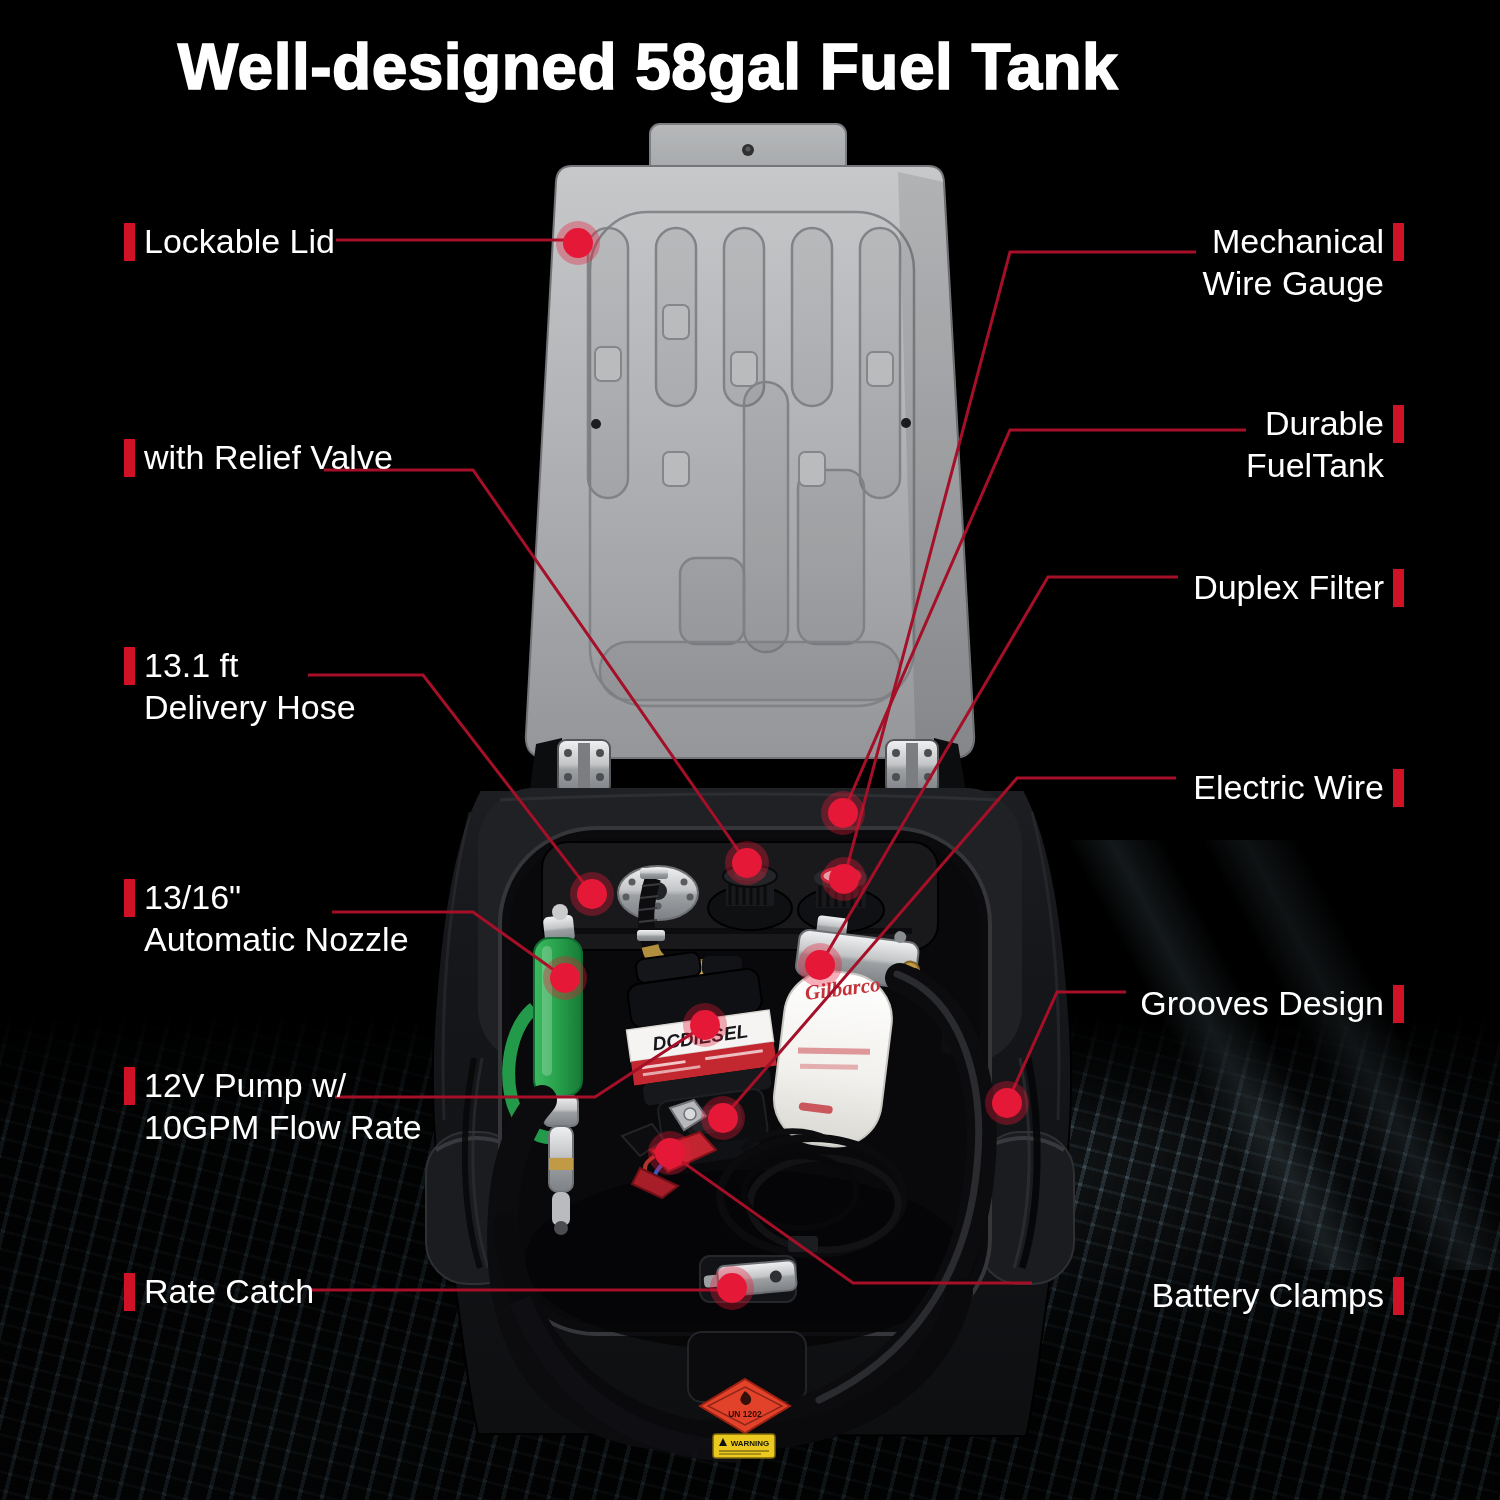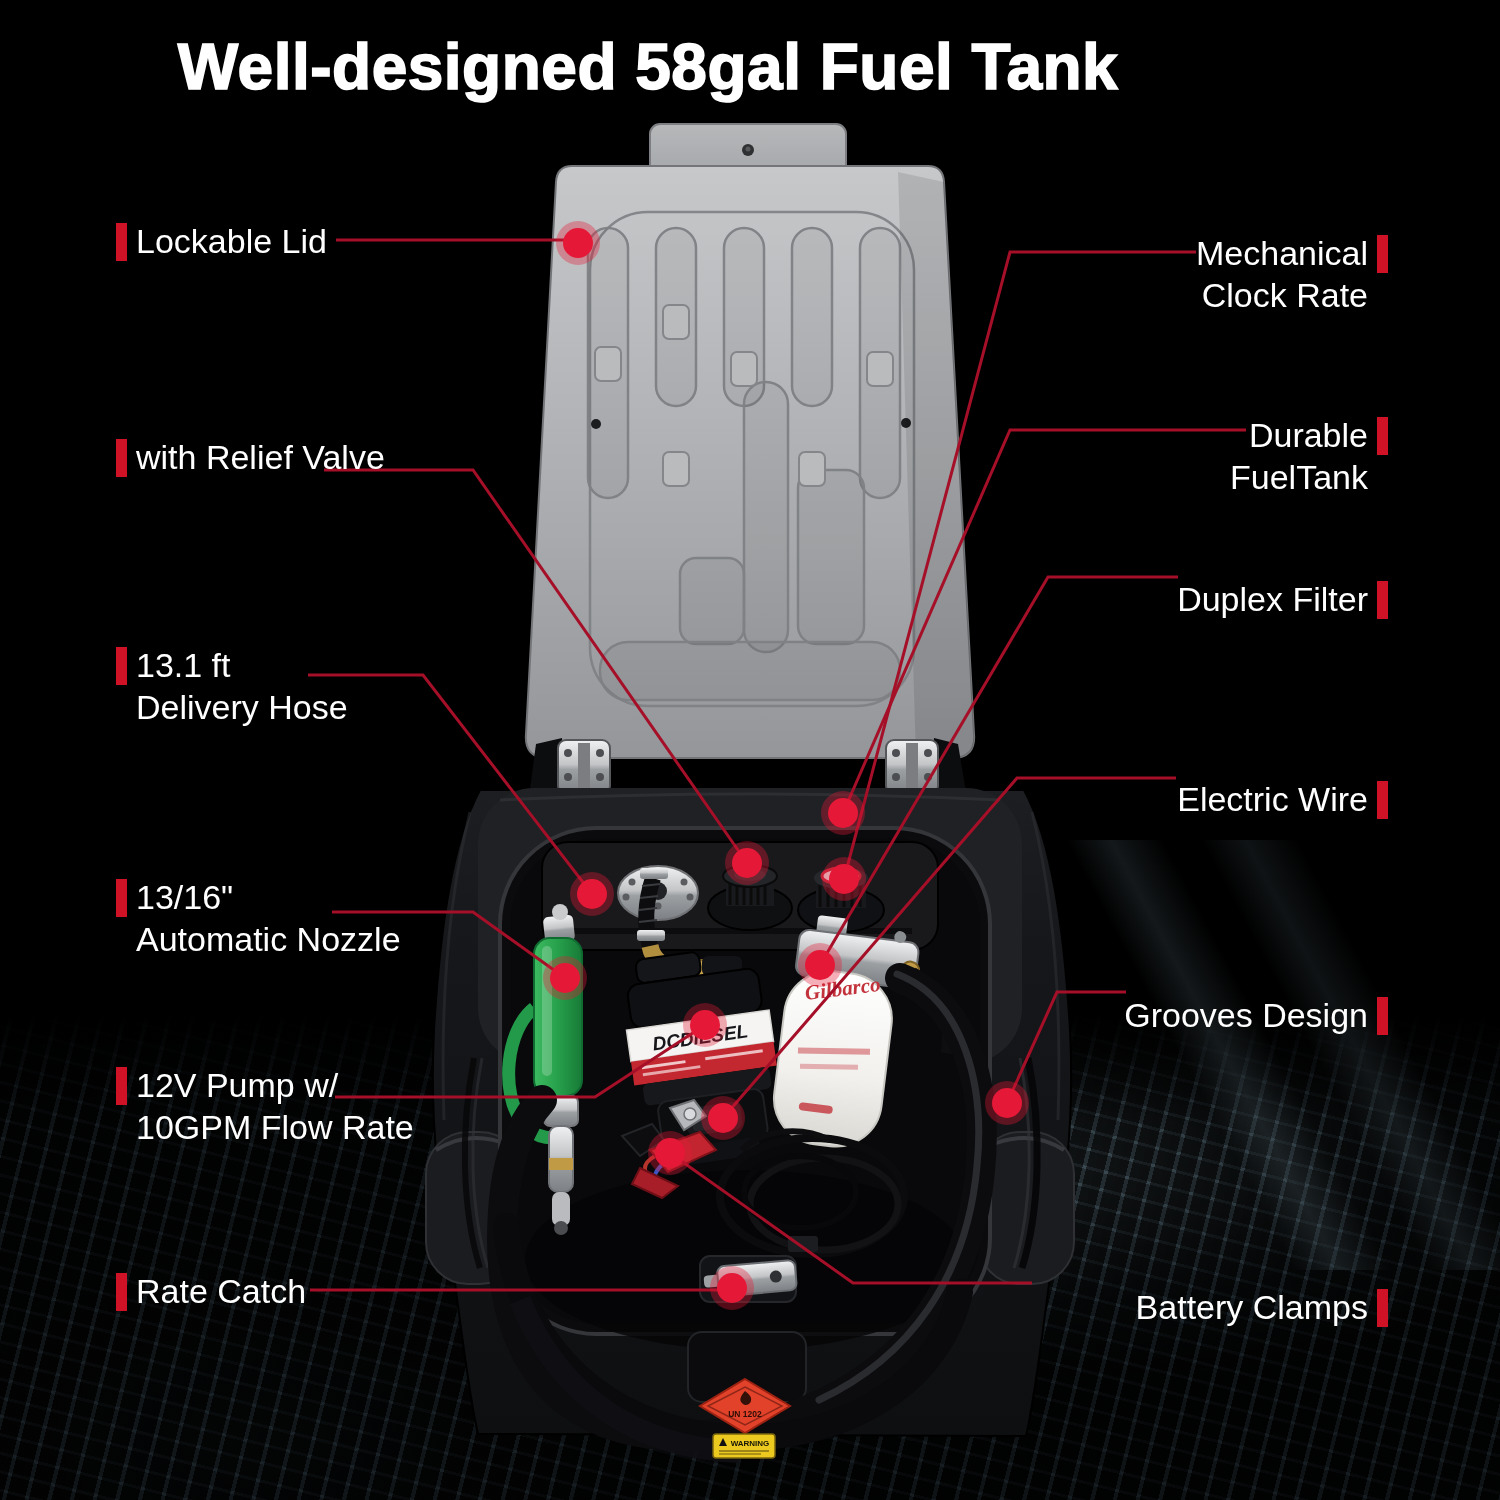--- a/index.html
+++ b/index.html
@@ -20,22 +20,22 @@
       linear-gradient(62deg,rgba(0,0,0,0) 60%,rgba(150,185,200,.10) 66%,rgba(0,0,0,0) 73%);}
   
   .title{position:absolute;left:0;top:30px;width:1296px;text-align:center;
     color:#fff;font-size:64px;font-weight:bold;letter-spacing:.5px;
     -webkit-text-stroke:1.6px #fff;}
   
   .callout{position:absolute;display:flex;gap:9px;color:#fff;
     font-size:34px;line-height:42px;}
   .callout .bar{flex:0 0 11px;height:38px;margin-top:3px;background:var(--accent,#d01226);}
   .callout .lines span{display:block;white-space:nowrap;}
-  .callout.left{left:116px;text-align:left;}
-  .callout.right{right:112px;flex-direction:row-reverse;text-align:right;margin-top:12px;}
+  .callout.left{left:124px;text-align:left;}
+  .callout.right{right:96px;flex-direction:row-reverse;text-align:right;}
   svg{position:absolute;left:0;top:0;}
   #leaders{pointer-events:none;}
 </style>
 </head>
 <body>
 
 <div id="stage" style="--accent: #d01226;">
 
   <div class="floor"></div>
   <div class="streaks"></div>
@@ -411,21 +411,21 @@
     <div class="lines">
       <span>Rate Catch</span>
       <span></span>
     </div>
   </div>
 
   <div class="callout right" style="top:220px">
     <span class="bar"></span>
     <div class="lines">
       <span>Mechanical</span>
-      <span>Clock Rate</span>
+      <span>Wire Gauge</span>
     </div>
   </div>
   <div class="callout right" style="top:402px">
     <span class="bar"></span>
     <div class="lines">
       <span>Durable</span>
       <span>FuelTank</span>
     </div>
   </div>
   <div class="callout right" style="top:566px">

